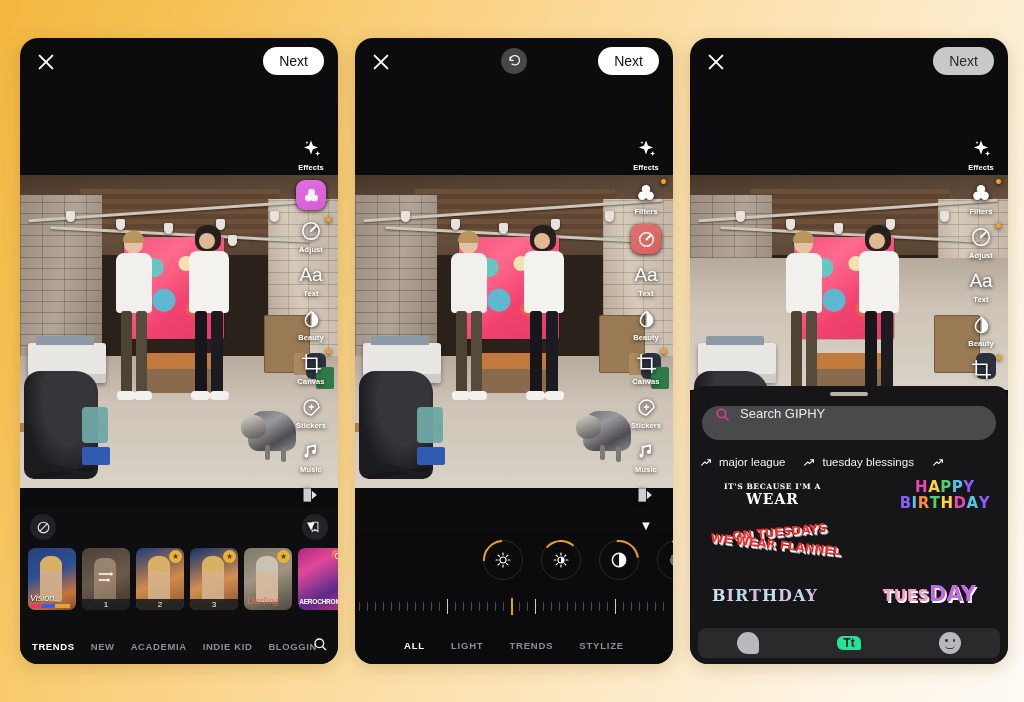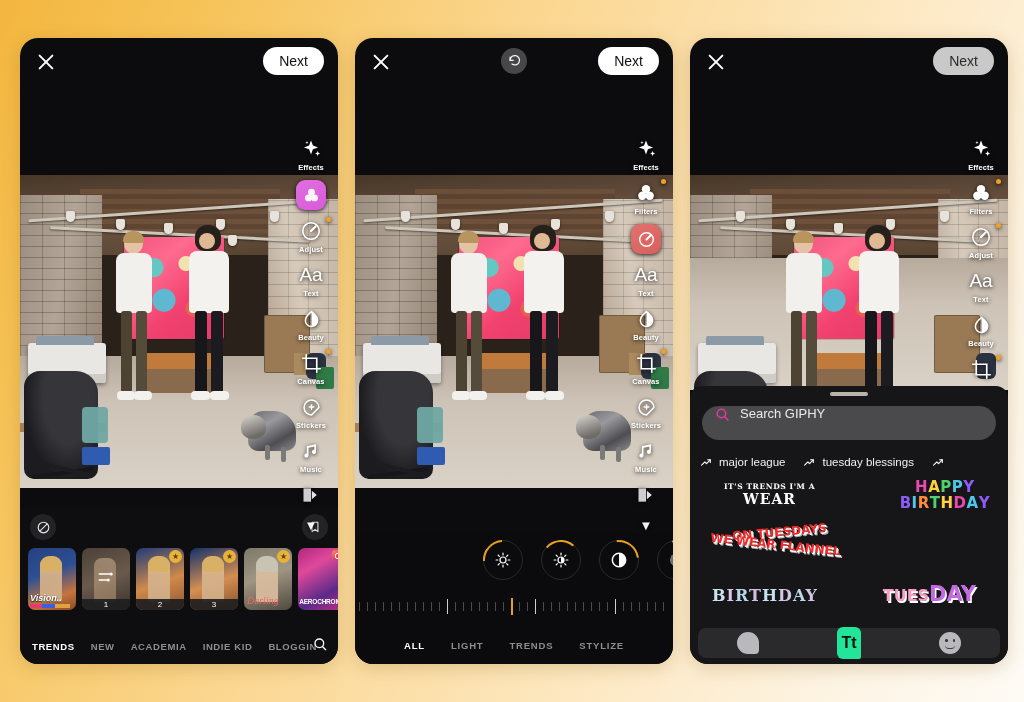--- a/index.html
+++ b/index.html
@@ -144,21 +144,21 @@
   .tm { position:absolute; inset:0; }
   .tm-a { background: linear-gradient(160deg,#26427e 0%,#2d4f93 40%,#c4743f 75%,#8d4b28 100%); }
   .tm-b { background: linear-gradient(160deg,#4c4138 0%,#6a5a4c 50%,#3a322b 100%); }
   .tm-c { background: linear-gradient(160deg,#1f3a76 0%,#d08a4a 55%,#8c5530 100%); }
   .tm-d { background: linear-gradient(160deg,#13306b 0%,#d48f52 55%,#84502c 100%); }
   .tm-e { background: linear-gradient(160deg,#7d7a6a 0%,#a09582 45%,#4e4a40 100%); }
   .tm-f { background: linear-gradient(150deg,#b0267f 0%,#e0499a 30%,#5b2a8a 70%,#c1307f 100%); }
   .tm-fig { position:absolute; left:12px; top:10px; width:22px; height:44px; border-radius:8px 8px 2px 2px;
     background: linear-gradient(180deg,#e8c9a6 0%,#d8b38c 40%,#cfae88 100%); opacity:.92;}
   .tm-hair { position:absolute; left:12px; top:8px; width:22px; height:16px; border-radius:9px 9px 4px 4px; background:#d8b066; }
-  .vision-cap { position:absolute; left:2px; bottom:7px; font-size:9px; font-weight:700; font-style:italic; color:#fff;
+  .vision-cap { position:absolute; left:2px; bottom:7px; font-size:9px; font-weight:400; font-style:italic; color:#fff;
     text-shadow:0 1px 2px #000; }
   .vision-bars { position:absolute; left:2px; bottom:2px; width:40px; height:4px;
     background: linear-gradient(90deg,#e23b6d 0 30%, #3b5fe2 30% 62%, #e2a33b 62% 100%); }
   .darling-cap { position:absolute; left:3px; bottom:4px; font-size:10px; font-style:italic; color:#ef6a5e; font-family:"Liberation Serif",serif;}
   .aero-cap { position:absolute; left:0; right:0; bottom:5px; text-align:center; font-size:6.5px; font-weight:800; color:#fff; letter-spacing:-.2px;}
   .sliders-ic { position:absolute; left:50%; top:50%; transform:translate(-50%,-50%); color:#fff; }
 
   
   .abar { position:absolute; left:0; right:0; bottom:0; height:130px; background:#0b0b0d; z-index:30; }
   .dials { position:absolute; left:0; right:0; top:6px; height:46px; display:flex; gap:18px; padding-left:128px; }
@@ -201,22 +201,22 @@
   .st-flannel { font-family:"DejaVu Sans", sans-serif; font-weight:800; font-size:12px; color:#ef2b2b; line-height:1.05;
     text-shadow: 1.5px 1.5px 0 #fff, 2.5px 2.5px 0 #aaa; }
   .st-flannel .l1 { display:block; transform: rotate(-5deg); }
   .st-flannel .l2 { display:block; transform: rotate(6deg) translateX(-4px); }
   .st-birthday { font-family:"DejaVu Serif", serif; font-weight:700; font-size:16px; letter-spacing:1px; }
   .st-tuesday { font-family:"DejaVu Sans", sans-serif; font-weight:800; font-size:16px; letter-spacing:0; }
 
   .tabbar { position:absolute; left:8px; right:8px; bottom:6px; height:30px; border-radius:8px; background:#2a2a2d;
     display:flex; align-items:center; justify-content:space-around; z-index:40;}
   .tabitem { cursor:pointer; display:flex; align-items:center; justify-content:center; }
-  .tab-tt { width:24px; height:32px; border-radius:6px 6px 2px 6px; background:#22e59a; color:#07120c;
-    font-size:16px; font-weight:800; display:flex; align-items:center; justify-content:center; }
+  .tab-tt { width:24px; height:14px; border-radius:6px 6px 2px 6px; background:#22e59a; color:#07120c;
+    font-size:12px; font-weight:800; display:flex; align-items:center; justify-content:center; }
   .tab-sticker { width:22px; height:22px; border-radius:50% 50% 4px 50%; background:#b9b9bd; }
   .tab-emoji { width:22px; height:22px; border-radius:50%; background:#b9b9bd; position:relative; }
   .tab-emoji:before, .tab-emoji:after { content:""; position:absolute; top:7px; width:2.5px; height:2.5px;
     border-radius:50%; background:#3a3a3c; }
   .tab-emoji:before { left:6px; } .tab-emoji:after { right:6px; }
   .tab-emoji i { position:absolute; left:6px; bottom:5px; width:10px; height:4px;
     border-bottom:1.8px solid #3a3a3c; border-radius:0 0 6px 6px; }
 </style>
 </head>
 <body>
@@ -860,21 +860,21 @@
                 <path d="M3 17l6-6 3 3 7-7"></path>
                 <path d="M14 7h5v5"></path>
               </svg>
             <div class="ct"></div>
           </div>
         </div>
 
         <div class="grid">
 
           <div class="gi" style="left:34px;top:4px;text-align:center;">
-            <div class="st-virgo-top">IT'S TRENDS I'M A</div>
+            <div class="st-virgo-top">IT'S BECAUSE I'M A</div>
             <div class="st-virgo-big">WEAR</div>
           </div>
 
           <div class="gi" style="right:18px;top:2px;text-align:center;">
             <div class="st-hb"><span style="color:#e84ab0">H</span><span style="color:#ffd23f">A</span><span style="color:#4fd16e">P</span><span style="color:#4fc8e8">P</span><span style="color:#8b5cf6">Y</span></div>
             <div class="st-hb"><span style="color:#8b5cf6">B</span><span style="color:#4fc8e8">I</span><span style="color:#ff8a3d">R</span><span style="color:#4fd16e">T</span><span style="color:#ffd23f">H</span><span style="color:#e84ab0">D</span><span style="color:#4fc8e8">A</span><span style="color:#8b5cf6">Y</span></div>
           </div>
 
           <div class="gi" style="left:24px;top:48px;text-align:center;">
             <div class="st-flannel">

